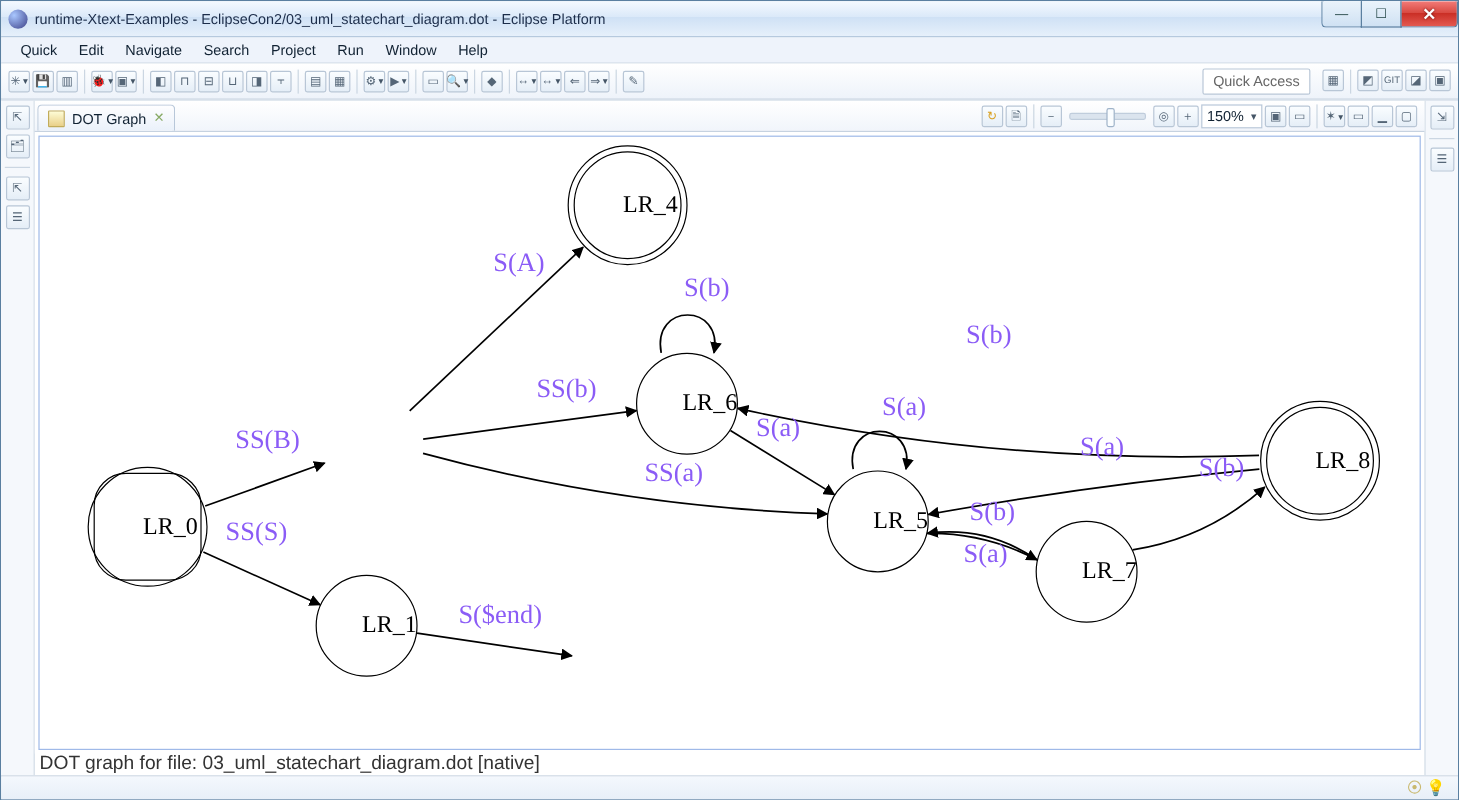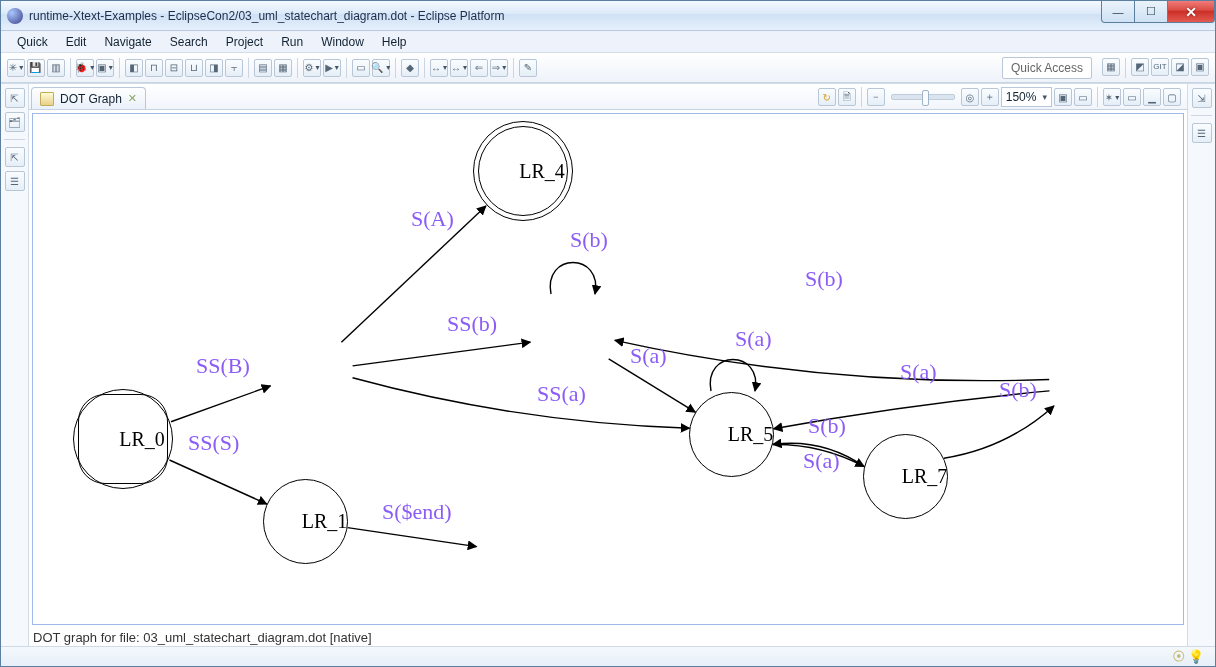--- a/index.html
+++ b/index.html
@@ -32,21 +32,21 @@
   .tab { height:22px; border:1px solid #b8c7d9; border-bottom:none; background:linear-gradient(#fefeff,#eaf1fa); border-top-left-radius:4px; border-top-right-radius:4px; display:flex; align-items:center; padding:0 8px; gap:6px; font-size:12px; color:#123; }
   .tab .tree-ic{ width:14px;height:14px; background:linear-gradient(#fefcd6,#e9d089); border:1px solid #c2ac5a; border-radius:1px;}
   .tab .close{ color:#8a6; font-size:11px; }
   .tab-tools { margin-left:auto; display:flex; align-items:center; gap:2px; padding-right:6px; padding-bottom:2px;}
   .zoom-box{ height:20px; border:1px solid #b8c7d9; background:#fff; display:flex; align-items:center; padding:0 4px; font-size:12px; color:#123; }
   .zoom-box::after{ content:"▾"; font-size:9px; margin-left:6px; color:#456; }
   .slider { width:64px; height:6px; background:#dbe4ee; border:1px solid #c0cddc; border-radius:2px; position:relative; margin:0 4px;}
   .slider .thumb{ position:absolute; left:30px; top:-5px; width:7px; height:16px; background:#fafdff; border:1px solid #9fb3c9; border-radius:2px;}
   .canvas-wrap{ flex:1; padding:3px; background:#fff; }
   .canvas { width:100%; height:100%; border:1px solid #9fb9e8; background:#fff; position:relative; overflow:hidden;}
-  .statusline { height:18px; font-size:13px; color:#333; padding:0 4px ; display:flex; align-items:center;}
+  .statusline { height:18px; font-size:16px; color:#333; padding:0 4px ; display:flex; align-items:center;}
   .bottom-bar{ height:20px; background:linear-gradient(#f4f8fd,#e8eff8); border-top:1px solid #d0dae5; display:flex; align-items:center; justify-content:flex-end; padding:0 10px; color:#c9b96f;}
   
   .node{ position:absolute; border:1.5px solid #000; border-radius:50%; display:flex; align-items:center; justify-content:center; font-family:"Times New Roman", serif; font-size:20px; background:#fff;padding-left:38px;}
   .node.double::before{ content:""; position:absolute; inset:-6px; border:1.5px solid #000; border-radius:50%;}
   .edge-label{ position:absolute; font-family:Liberation Serif, serif; font-size:22px; color:#8b5cf6;}
   svg.edges{ position:absolute; inset:0; width:100%; height:100%; }
 </style>
 </head>
 <body>
 
@@ -179,21 +179,23 @@
               <path stroke="#000" fill="none" stroke-width="1.4" marker-end="url(#arrow)" d="M 575.6798440644197 244.79952653027127 Q 619 271.5 662.3201559355803 298.2004734697287"></path>
               <path stroke="#000" fill="none" stroke-width="1.4" marker-end="url(#arrow)" d="M 831.1865061356353 352.5277773430844 Q 789.7235295958701 324.00252024568084 739.8134938643647 330.4722226569156"></path>
               <path stroke="#000" fill="none" stroke-width="1.4" marker-end="url(#arrow)" d="M 910.8806860335443 344.2469745084686 Q 973.642624546 334.330651928066 1020.9431767597467 291.90363058983763"></path>
               <path stroke="#000" fill="none" stroke-width="1.4" marker-end="url(#arrow)" d="M 1016.4722617558001 276.9244254581604 Q 877.7247168571213 289.8825956614115 740.6064485368332 314.72964545153303"></path>
               <path stroke="#000" fill="none" stroke-width="1.4" marker-end="url(#arrow)" d="M 1016.2055185932165 265.4260893519958 Q 796.5059599191579 273.75600704188076 581.8287345056528 226.31159220667016"></path>
             </svg>
         <div class="node double" style="left: 45px; top: 280px; width: 90px; height: 90px; border-radius: 27px;">LR_0</div>
             <div class="node" style="left: 230px; top: 365px; width: 85px; height: 85px;">LR_1</div>
             <div class="node double" style="left: 445px; top: 12px; width: 90px; height: 90px;">LR_4</div>
             <div class="node" style="left: 656px; top: 278px; width: 85px; height: 85px;">LR_5</div>
+            <div class="node" style="left: 497px; top: 180px; width: 85px; height: 85px;">LR_6</div>
             <div class="node" style="left: 830px; top: 320px; width: 85px; height: 85px;">LR_7</div>
+            <div class="node double" style="left: 1022px; top: 225px; width: 90px; height: 90px;">LR_8</div>
             <div class="edge-label" style="left: 163px; top: 239px;">SS(B)</div>
             <div class="edge-label" style="left: 155px; top: 316px;">SS(S)</div>
             <div class="edge-label" style="left: 349px; top: 385px;">S($end)</div>
             <div class="edge-label" style="left: 378px; top: 92px;">S(A)</div>
             <div class="edge-label" style="left: 414px; top: 197px;">SS(b)</div>
             <div class="edge-label" style="left: 504px; top: 267px;">SS(a)</div>
             <div class="edge-label" style="left: 702px; top: 212px;">S(a)</div>
             <div class="edge-label" style="left: 775px; top: 299px;">S(b)</div>
             <div class="edge-label" style="left: 537px; top: 113px;">S(b)</div>
             <div class="edge-label" style="left: 597px; top: 229px;">S(a)</div>

